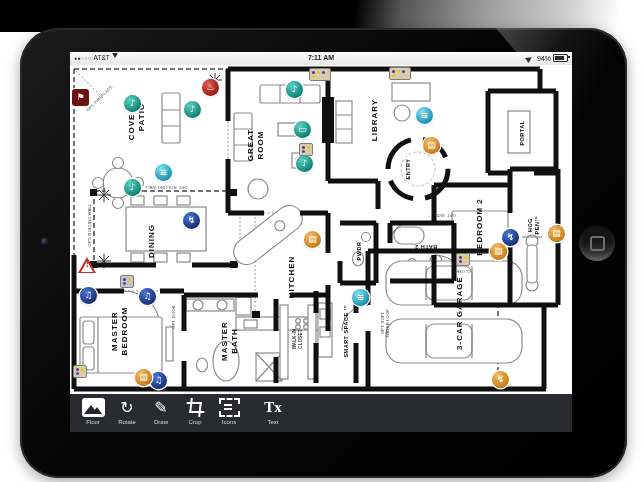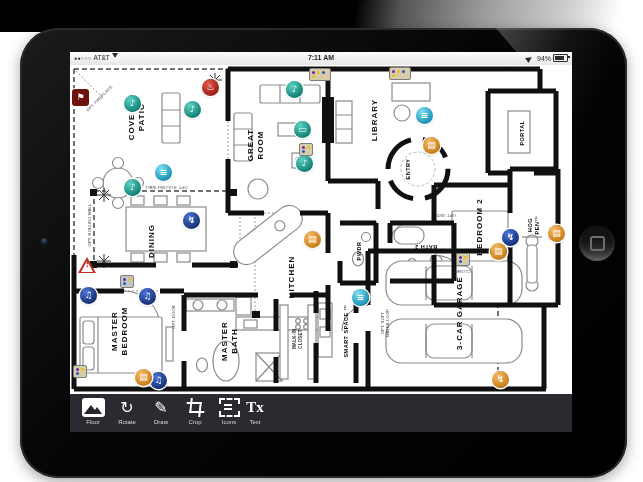--- a/index.html
+++ b/index.html
@@ -409,21 +409,21 @@
               <span class="ic-crop"></span>
             </div>
           <div class="tb-label">Crop</div>
         </div>
         <div class="tb-item" style="left:142px;">
           <div class="tb-ic">
               <span class="ic-stamp"></span>
             </div>
           <div class="tb-label">Icons</div>
         </div>
-        <div class="tb-item" style="left:168px;">
+        <div class="tb-item" style="left:186px;">
           <div class="tb-ic">
               <span class="ic-tx">Tx</span>
             </div>
           <div class="tb-label">Text</div>
         </div>
       </div>
 
     </div>
   </div>
 </div>

